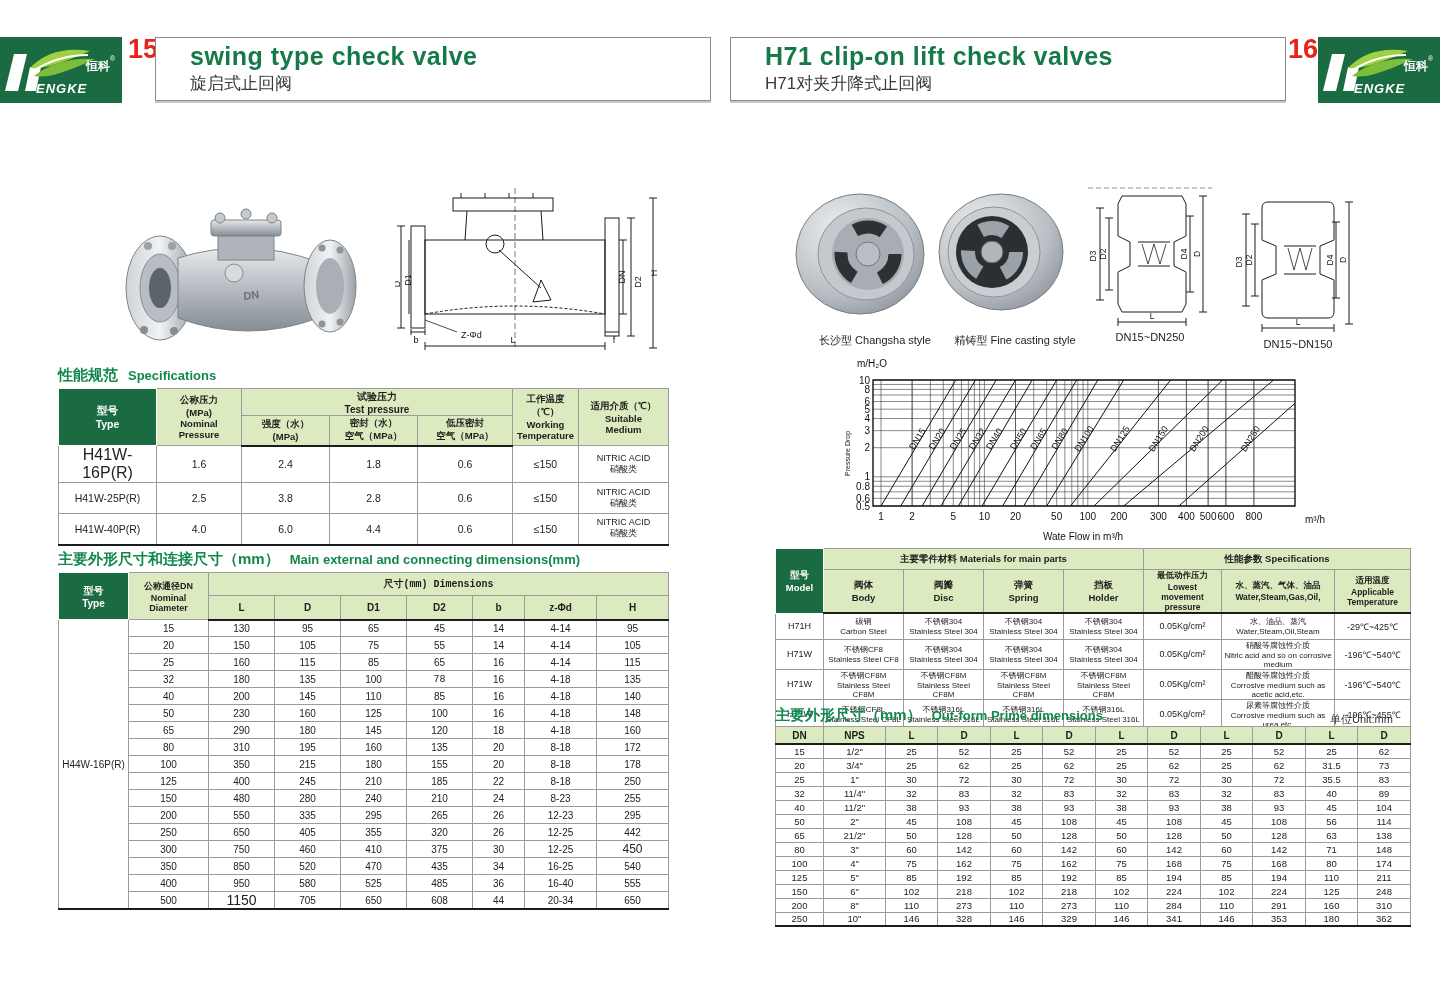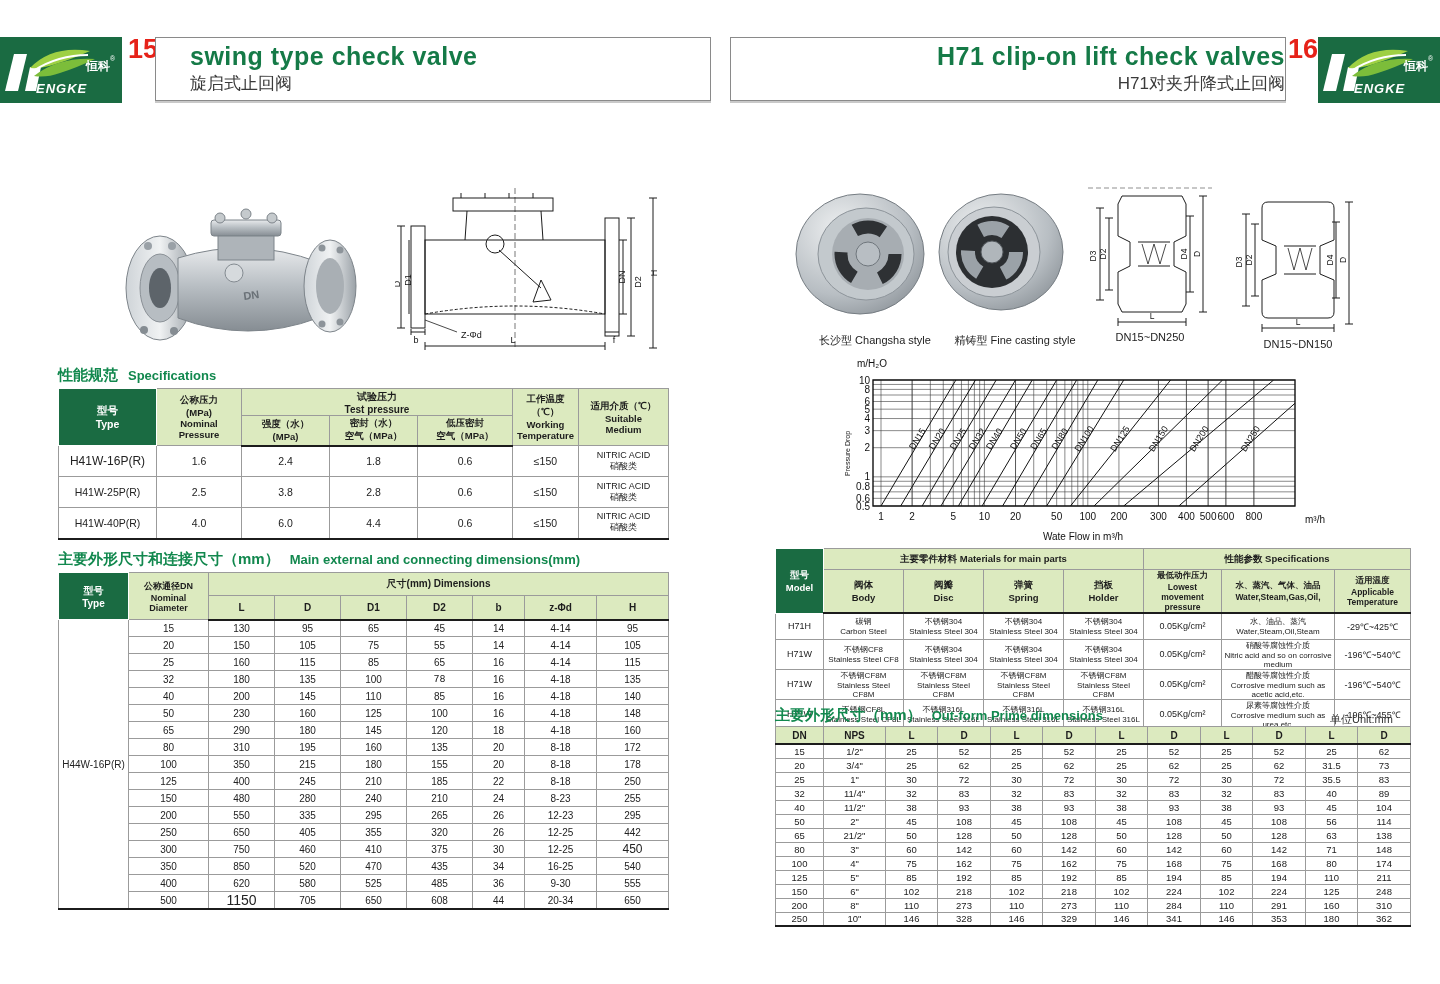--- a/index.html
+++ b/index.html
@@ -45,21 +45,21 @@
       <text x="110" y="24" font-size="7" fill="#fff">®</text>
       <text x="36" y="56" font-size="13" fill="#fff" font-weight="bold" font-style="italic" letter-spacing="1">ENGKE</text>
     </svg>
   </div>
   <div class="abs pageno" style="left:128px;top:34px;">15</div>
   <div class="abs title-box" style="left:155px;top:37px;">
     <div class="t1">swing type check valve</div>
     <div class="t2">旋启式止回阀</div>
   </div>
 
-  <div class="abs title-box" style="left:730px;top:37px;text-align:right;">
+  <div class="abs title-box" style="left:730px;top:37px;">
     <div class="t1">H71 clip-on lift check valves</div>
     <div class="t2">H71对夹升降式止回阀</div>
   </div>
   <div class="abs pageno" style="left:1288px;top:34px;">16</div>
   <div class="abs logo-box" style="left:1318px;top:37px;">
     <svg width="122" height="66" viewBox="0 0 122 66">
       <polygon points="14,17 27,17 18,54 5,54" fill="#fff"></polygon>
       <polygon points="30,30 41,30 36,54 25,54" fill="#fff"></polygon>
       <path d="M30 31 Q52 8 90 14 Q72 22 56 27 Q42 32 30 31 Z" fill="#9ed043"></path>
       <path d="M34 39 Q58 20 95 22 Q76 31 60 36 Q46 41 34 39 Z" fill="#7cbd3a"></path>
@@ -185,21 +185,21 @@
             <th class="lite" style="font-size: 9.5px;">强度（水）
 (MPa)</th>
             <th class="lite" style="font-size: 9.5px;">密封（水）
 空气（MPa）</th>
             <th class="lite" style="font-size: 9.5px;">低压密封
 空气（MPa）</th>
           </tr>
         </thead>
         <tbody>
           <tr style="height: 31px;">
-            <td style="font-size: 12px;">H41W-16P(R)</td>
+            <td style="font-size: 16px;">H41W-16P(R)</td>
             <td style="font-size: 10.5px;">1.6</td>
             <td style="font-size: 10.5px;">2.4</td>
             <td style="font-size: 10.5px;">1.8</td>
             <td style="font-size: 10.5px;">0.6</td>
             <td style="font-size: 10.5px;">≤150</td>
             <td style="font-size: 9px;">NITRIC ACID
 硝酸类</td>
           </tr>
           <tr style="height: 31px;">
             <td style="font-size: 10.5px;">H41W-25P(R)</td>
@@ -241,21 +241,21 @@
           <col style="width: 72px;">
           <col style="width: 72px;">
         </colgroup>
         <thead>
           <tr>
             <th class="dark" rowspan="2" style="font-size: 10px; height: 46px;">型号
 Type</th>
             <th class="lite" rowspan="2" style="font-size: 9px;">公称通径DN
 Nominal
 Diameter</th>
-            <th class="lite" colspan="7" style="font-size: 10px; height: 22px;">尺寸(mm) Dimensions</th>
+            <th class="lite" colspan="7" style="font-size: 10px; height: 22px; font-family: Liberation Mono, monospace;">尺寸(mm) Dimensions</th>
           </tr>
           <tr>
             <th class="lite" style="font-size: 10px;">L</th>
             <th class="lite" style="font-size: 10px;">D</th>
             <th class="lite" style="font-size: 10px;">D1</th>
             <th class="lite" style="font-size: 10px;">D2</th>
             <th class="lite" style="font-size: 10px;">b</th>
             <th class="lite" style="font-size: 10px;">z-Φd</th>
             <th class="lite" style="font-size: 10px;">H</th>
           </tr>
@@ -407,26 +407,26 @@
             <td style="font-size: 10px;">850</td>
             <td style="font-size: 10px;">520</td>
             <td style="font-size: 10px;">470</td>
             <td style="font-size: 10px;">435</td>
             <td style="font-size: 10px;">34</td>
             <td style="font-size: 10px;">16-25</td>
             <td style="font-size: 10px;">540</td>
           </tr>
           <tr style="height: 17px;">
             <td style="font-size: 10px;">400</td>
-            <td style="font-size: 10px;">620</td>
+            <td style="font-size: 10px;">950</td>
             <td style="font-size: 10px;">580</td>
             <td style="font-size: 10px;">525</td>
             <td style="font-size: 10px;">485</td>
             <td style="font-size: 10px;">36</td>
-            <td style="font-size: 10px;">9-30</td>
+            <td style="font-size: 10px;">16-40</td>
             <td style="font-size: 10px;">555</td>
           </tr>
           <tr style="height: 17px;">
             <td style="font-size: 10px;">500</td>
             <td style="font-size: 14px;">1150</td>
             <td style="font-size: 10px;">705</td>
             <td style="font-size: 10px;">650</td>
             <td style="font-size: 10px;">608</td>
             <td style="font-size: 10px;">44</td>
             <td style="font-size: 10px;">20-34</td>

